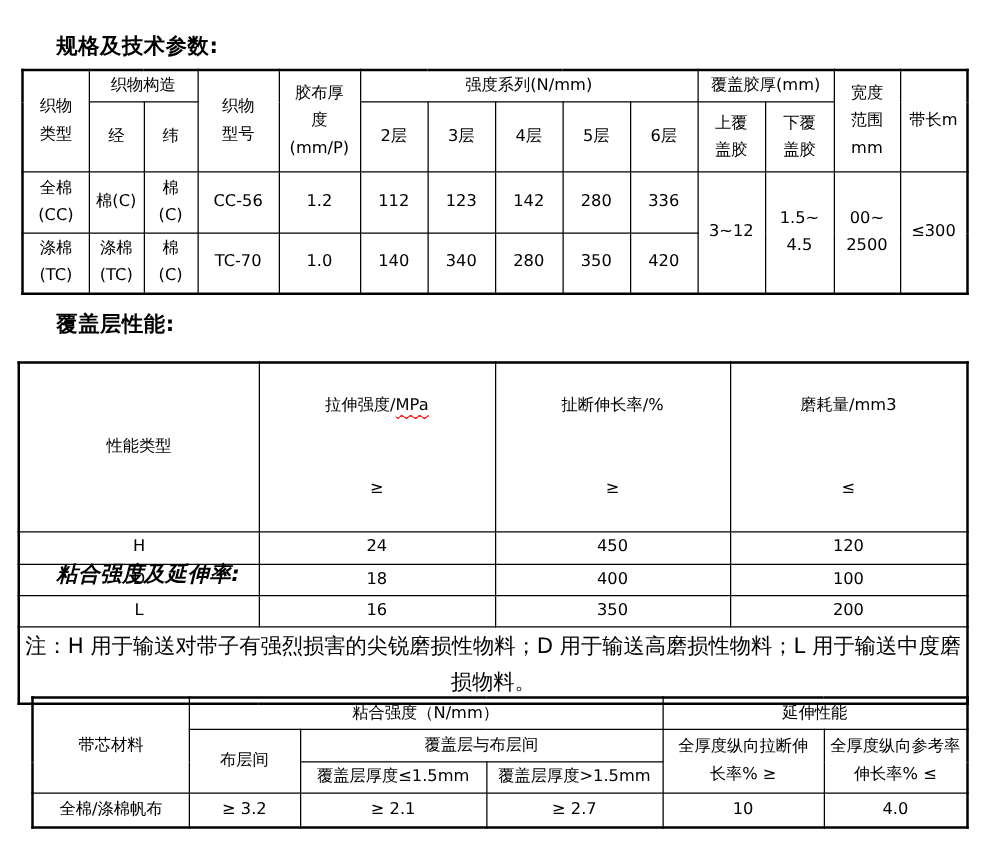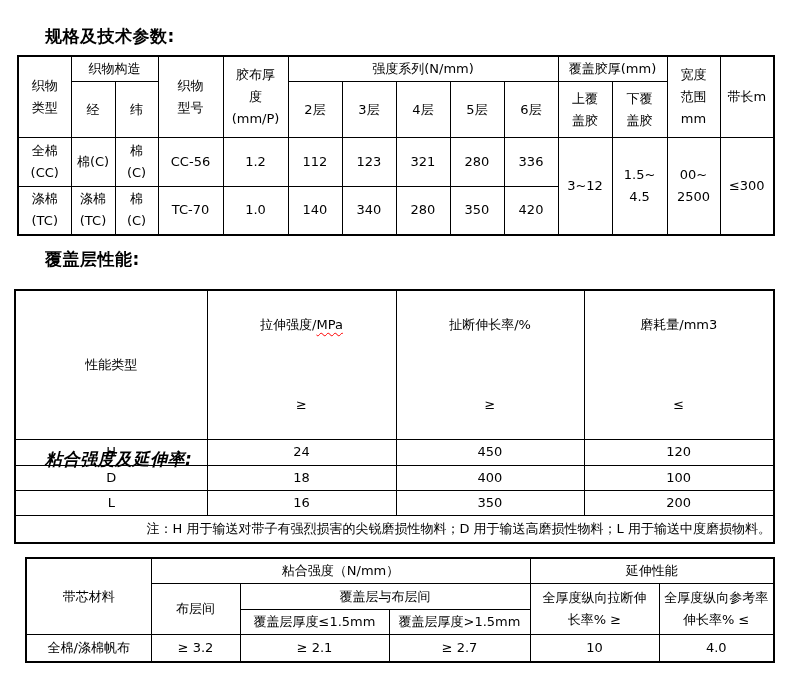--- a/index.html
+++ b/index.html
@@ -12,26 +12,26 @@
     font-size:13px; padding:1px 2px; white-space:pre-line; line-height:1.7; }
   
   #t-spec  { left:17px; top:55px;  width:756px; }
   #t-cover { left:14px; top:289px; width:759px; }
   #t-bond  { left:25px; top:557px; width:748px; }
   
   .h24{height:24px} .h56{height:56px} .h49{height:49px} .h48{height:48px}
   .h69{height:69px} .h22{height:22px} .h28{height:28px}
   .h23{height:23px} .h26{height:26px} .h27{height:27px}
   
-  .t2h .lbl { display:block; margin-bottom:36px; }
+  .t2h .lbl { display:block; margin-bottom:22px; }
   .t2h .sym { display:block; }
   .wavy { text-decoration-line:underline; text-decoration-style:wavy;
     text-decoration-color:#ff0000; text-decoration-thickness:1px;
     text-underline-offset:3px; }
-  .note-cell { font-size:13px;text-align:right; }
+  .note-cell { font-size:17px; }
 </style>
 </head>
 <body>
 
 <div class="title" style="left:45px; top:12px;margin-top:13px;">规格及技术参数:</div>
 
 <table id="t-spec">
   <colgroup>
     <col style="width:53px">
       <col style="width:44px">
@@ -81,21 +81,21 @@
   <tr class="h49">
     <td>全棉
 (CC)</td>
     <td>棉(C)</td>
     <td>棉
 (C)</td>
     <td>CC-56</td>
     <td>1.2</td>
     <td>112</td>
     <td>123</td>
-    <td>321</td>
+    <td>142</td>
     <td>280</td>
     <td>336</td>
     <td rowspan="2">3~12</td>
     <td rowspan="2">1.5~
 4.5</td>
     <td rowspan="2">00~
 2500</td>
     <td rowspan="2">≤300</td>
   </tr>
   <tr class="h48">

